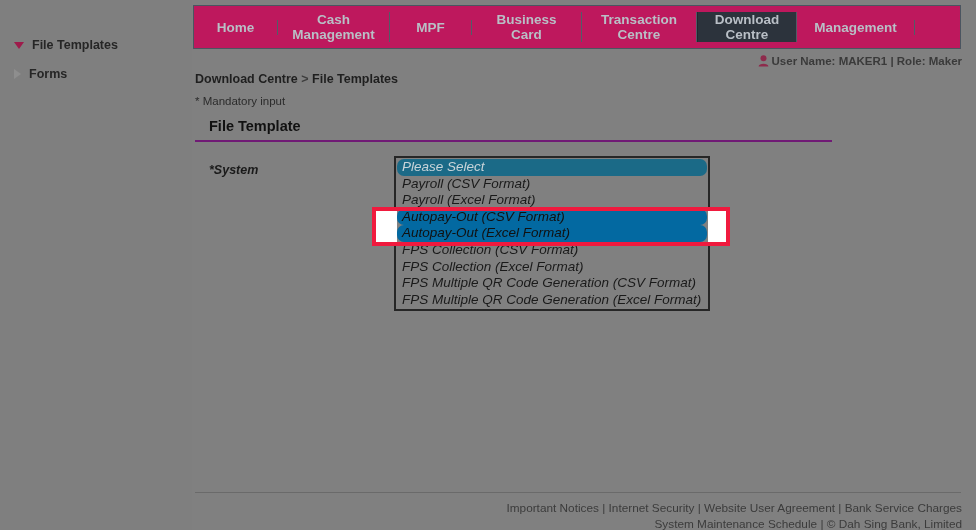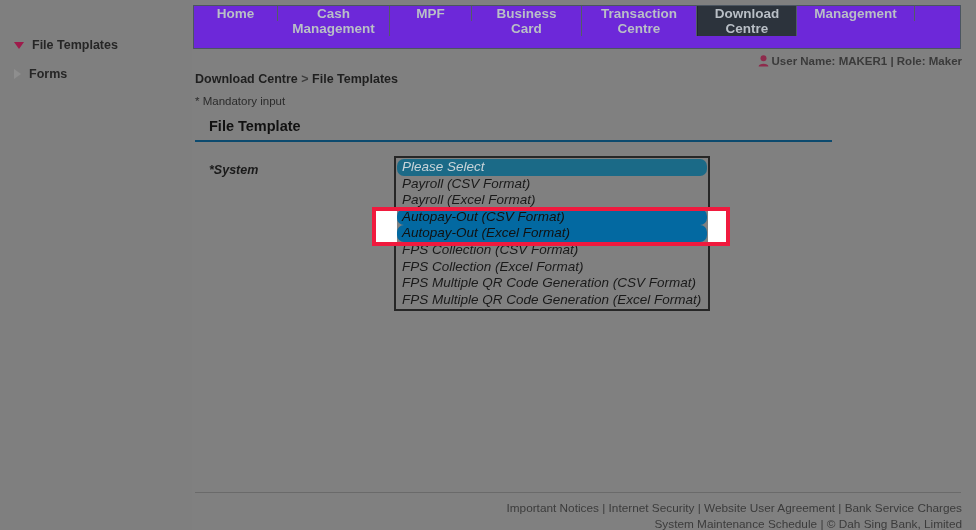--- a/index.html
+++ b/index.html
@@ -51,25 +51,25 @@
     border-left: 7px solid #8e8e8e;
   }
 
   
   #topnav {
     position: absolute;
     left: 193px;
     top: 5px;
     width: 768px;
     height: 44px;
-    background: #6d28d9;
+    background: #be185d;
     border: 1px solid #4b5560;
     box-sizing: border-box;
     display: flex;
-    align-items: flex-start;
+    align-items: center;
   }
   .navtab {
     flex: 0 0 auto;
     display: flex;
     align-items: center;
     justify-content: center;
     text-align: center;
     color: #b9bfc6;
     font-size: 13.5px;
     font-weight: bold;
@@ -123,21 +123,21 @@
   }
   #breadcrumb .sep { font-weight: bold; color: #3d3d3d; }
   #mandatory {
     font-size: 11.5px;
     color: #2b2b2b;
     margin: 9px 0 0 2px;
   }
   #section-head {
     margin: 11px 0 16px 2px;
     width: 637px;
-    border-bottom: 2px solid #0c4a6e;
+    border-bottom: 2px solid #701a75;
     padding-bottom: 6px;
   }
   #section-title {
     font-size: 14.5px;
     font-weight: bold;
     color: #111;
     padding-left: 14px;
   }
 
   

